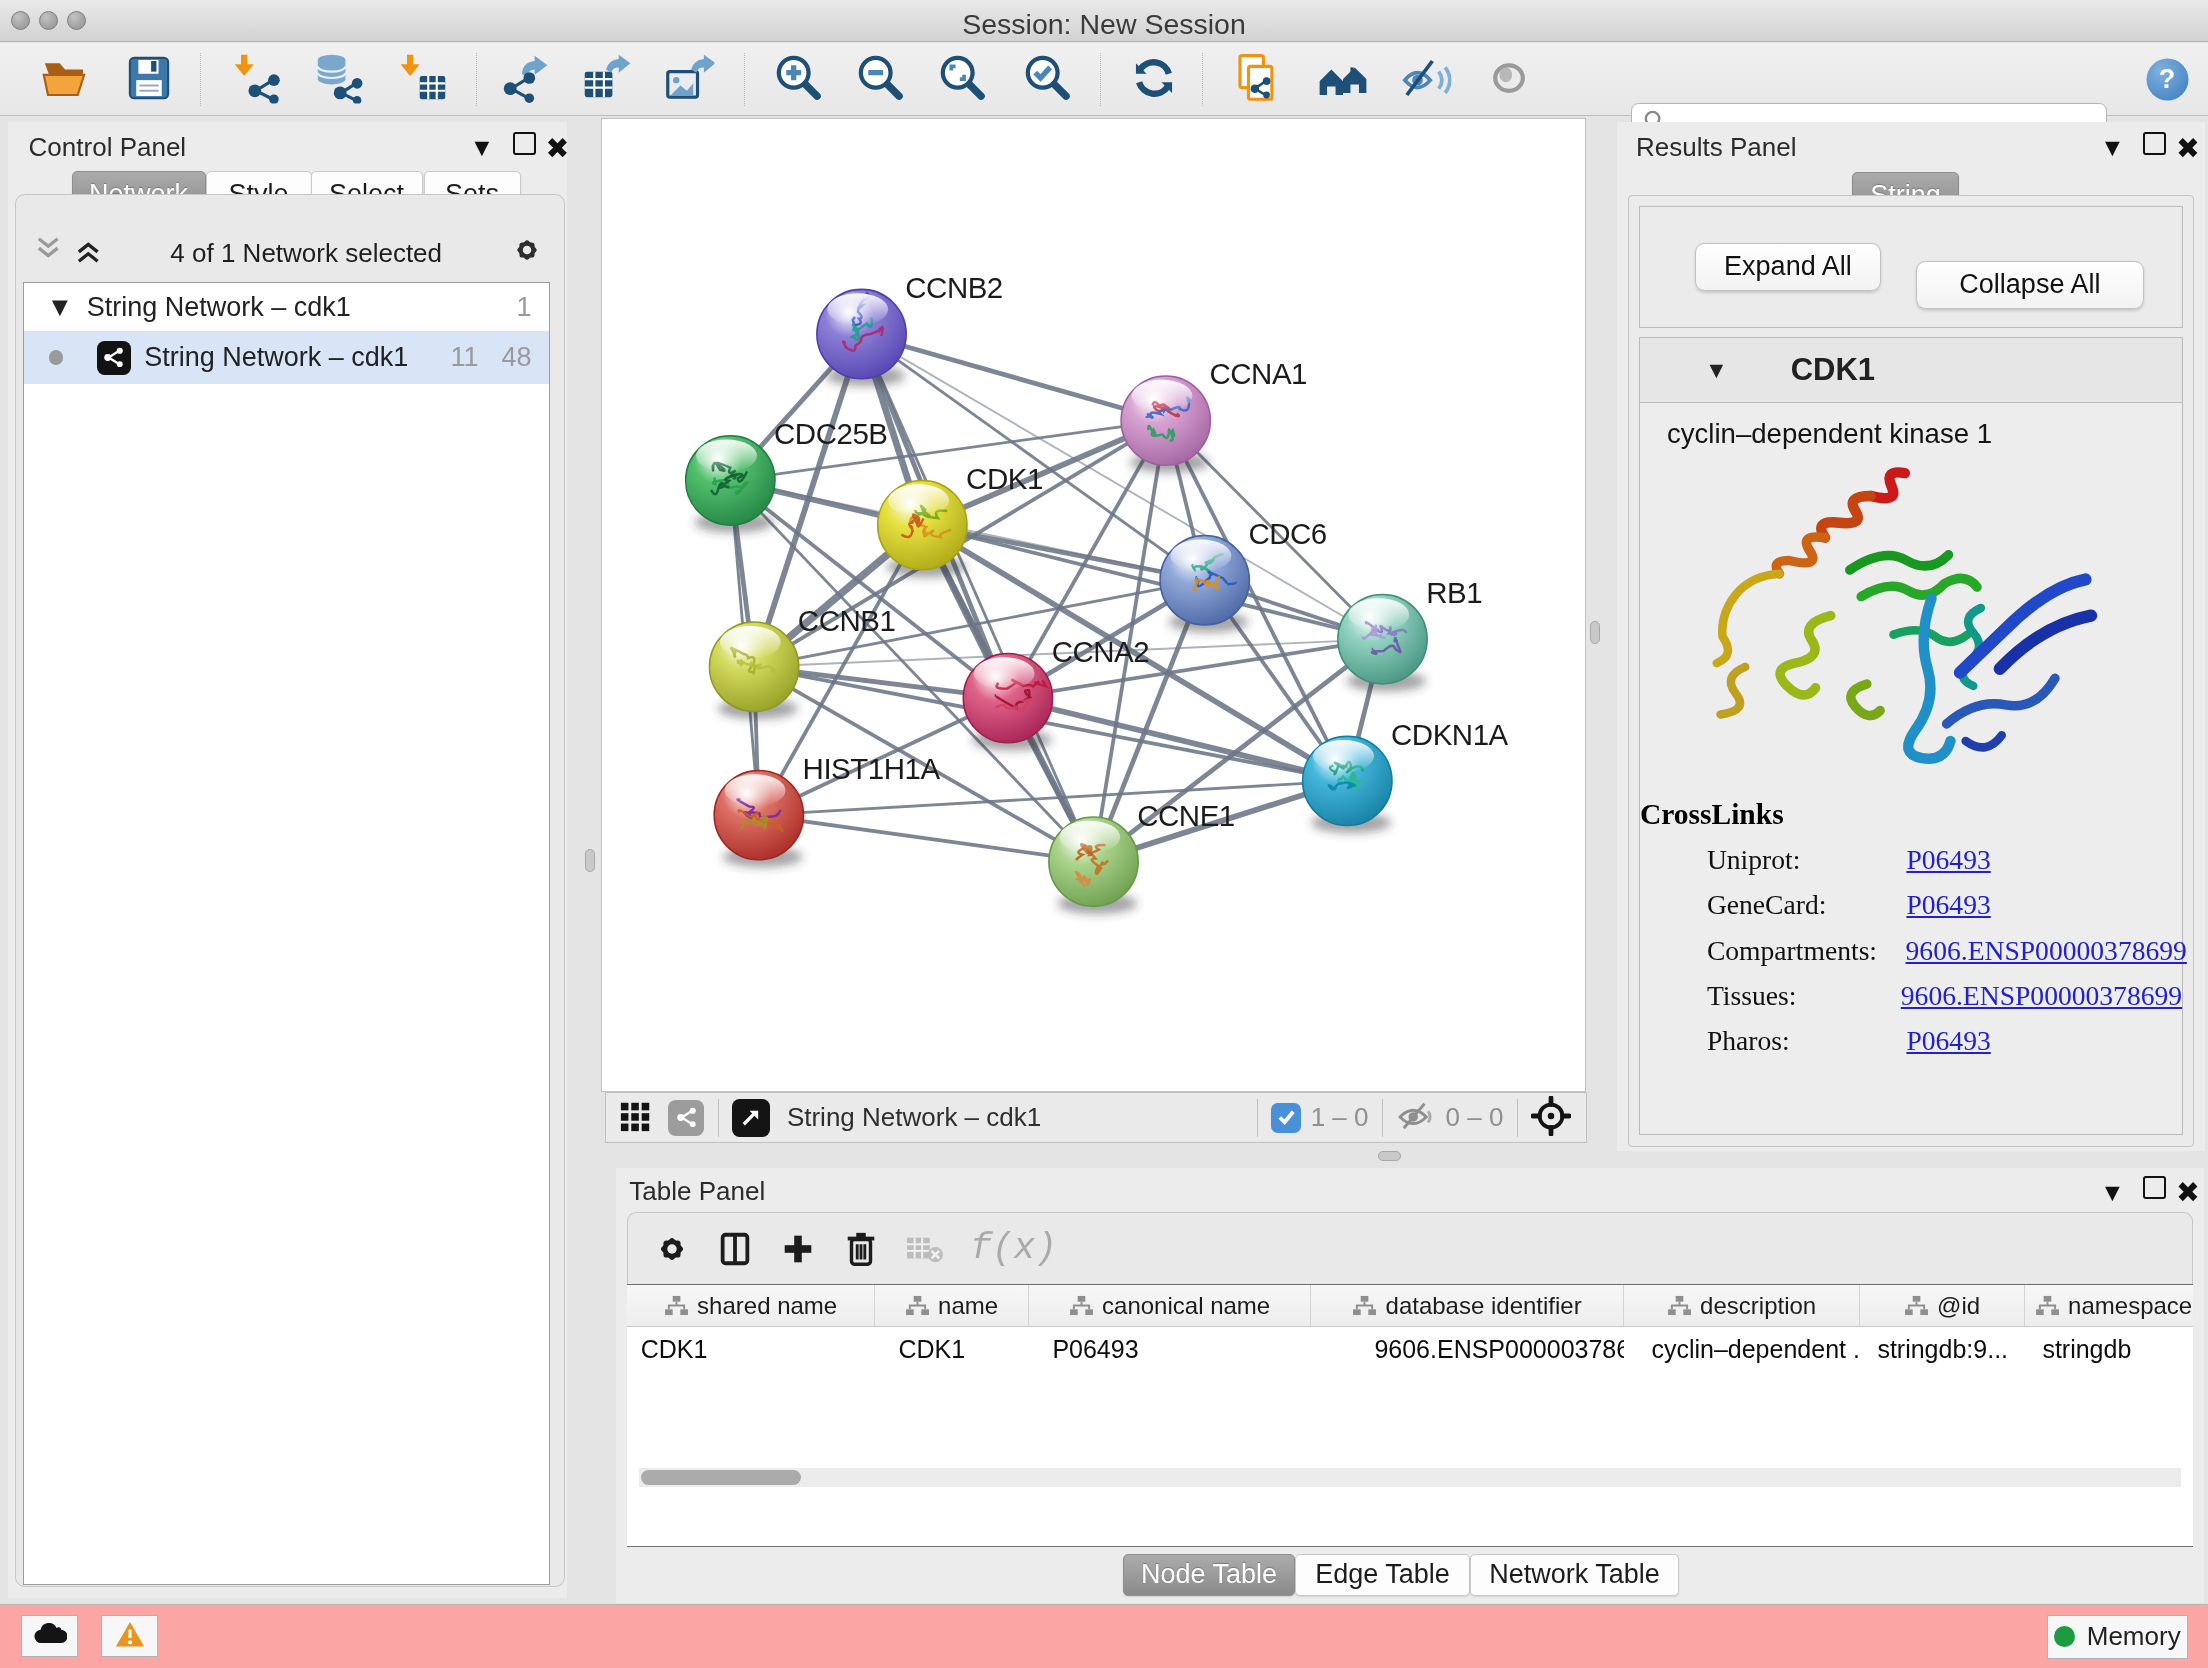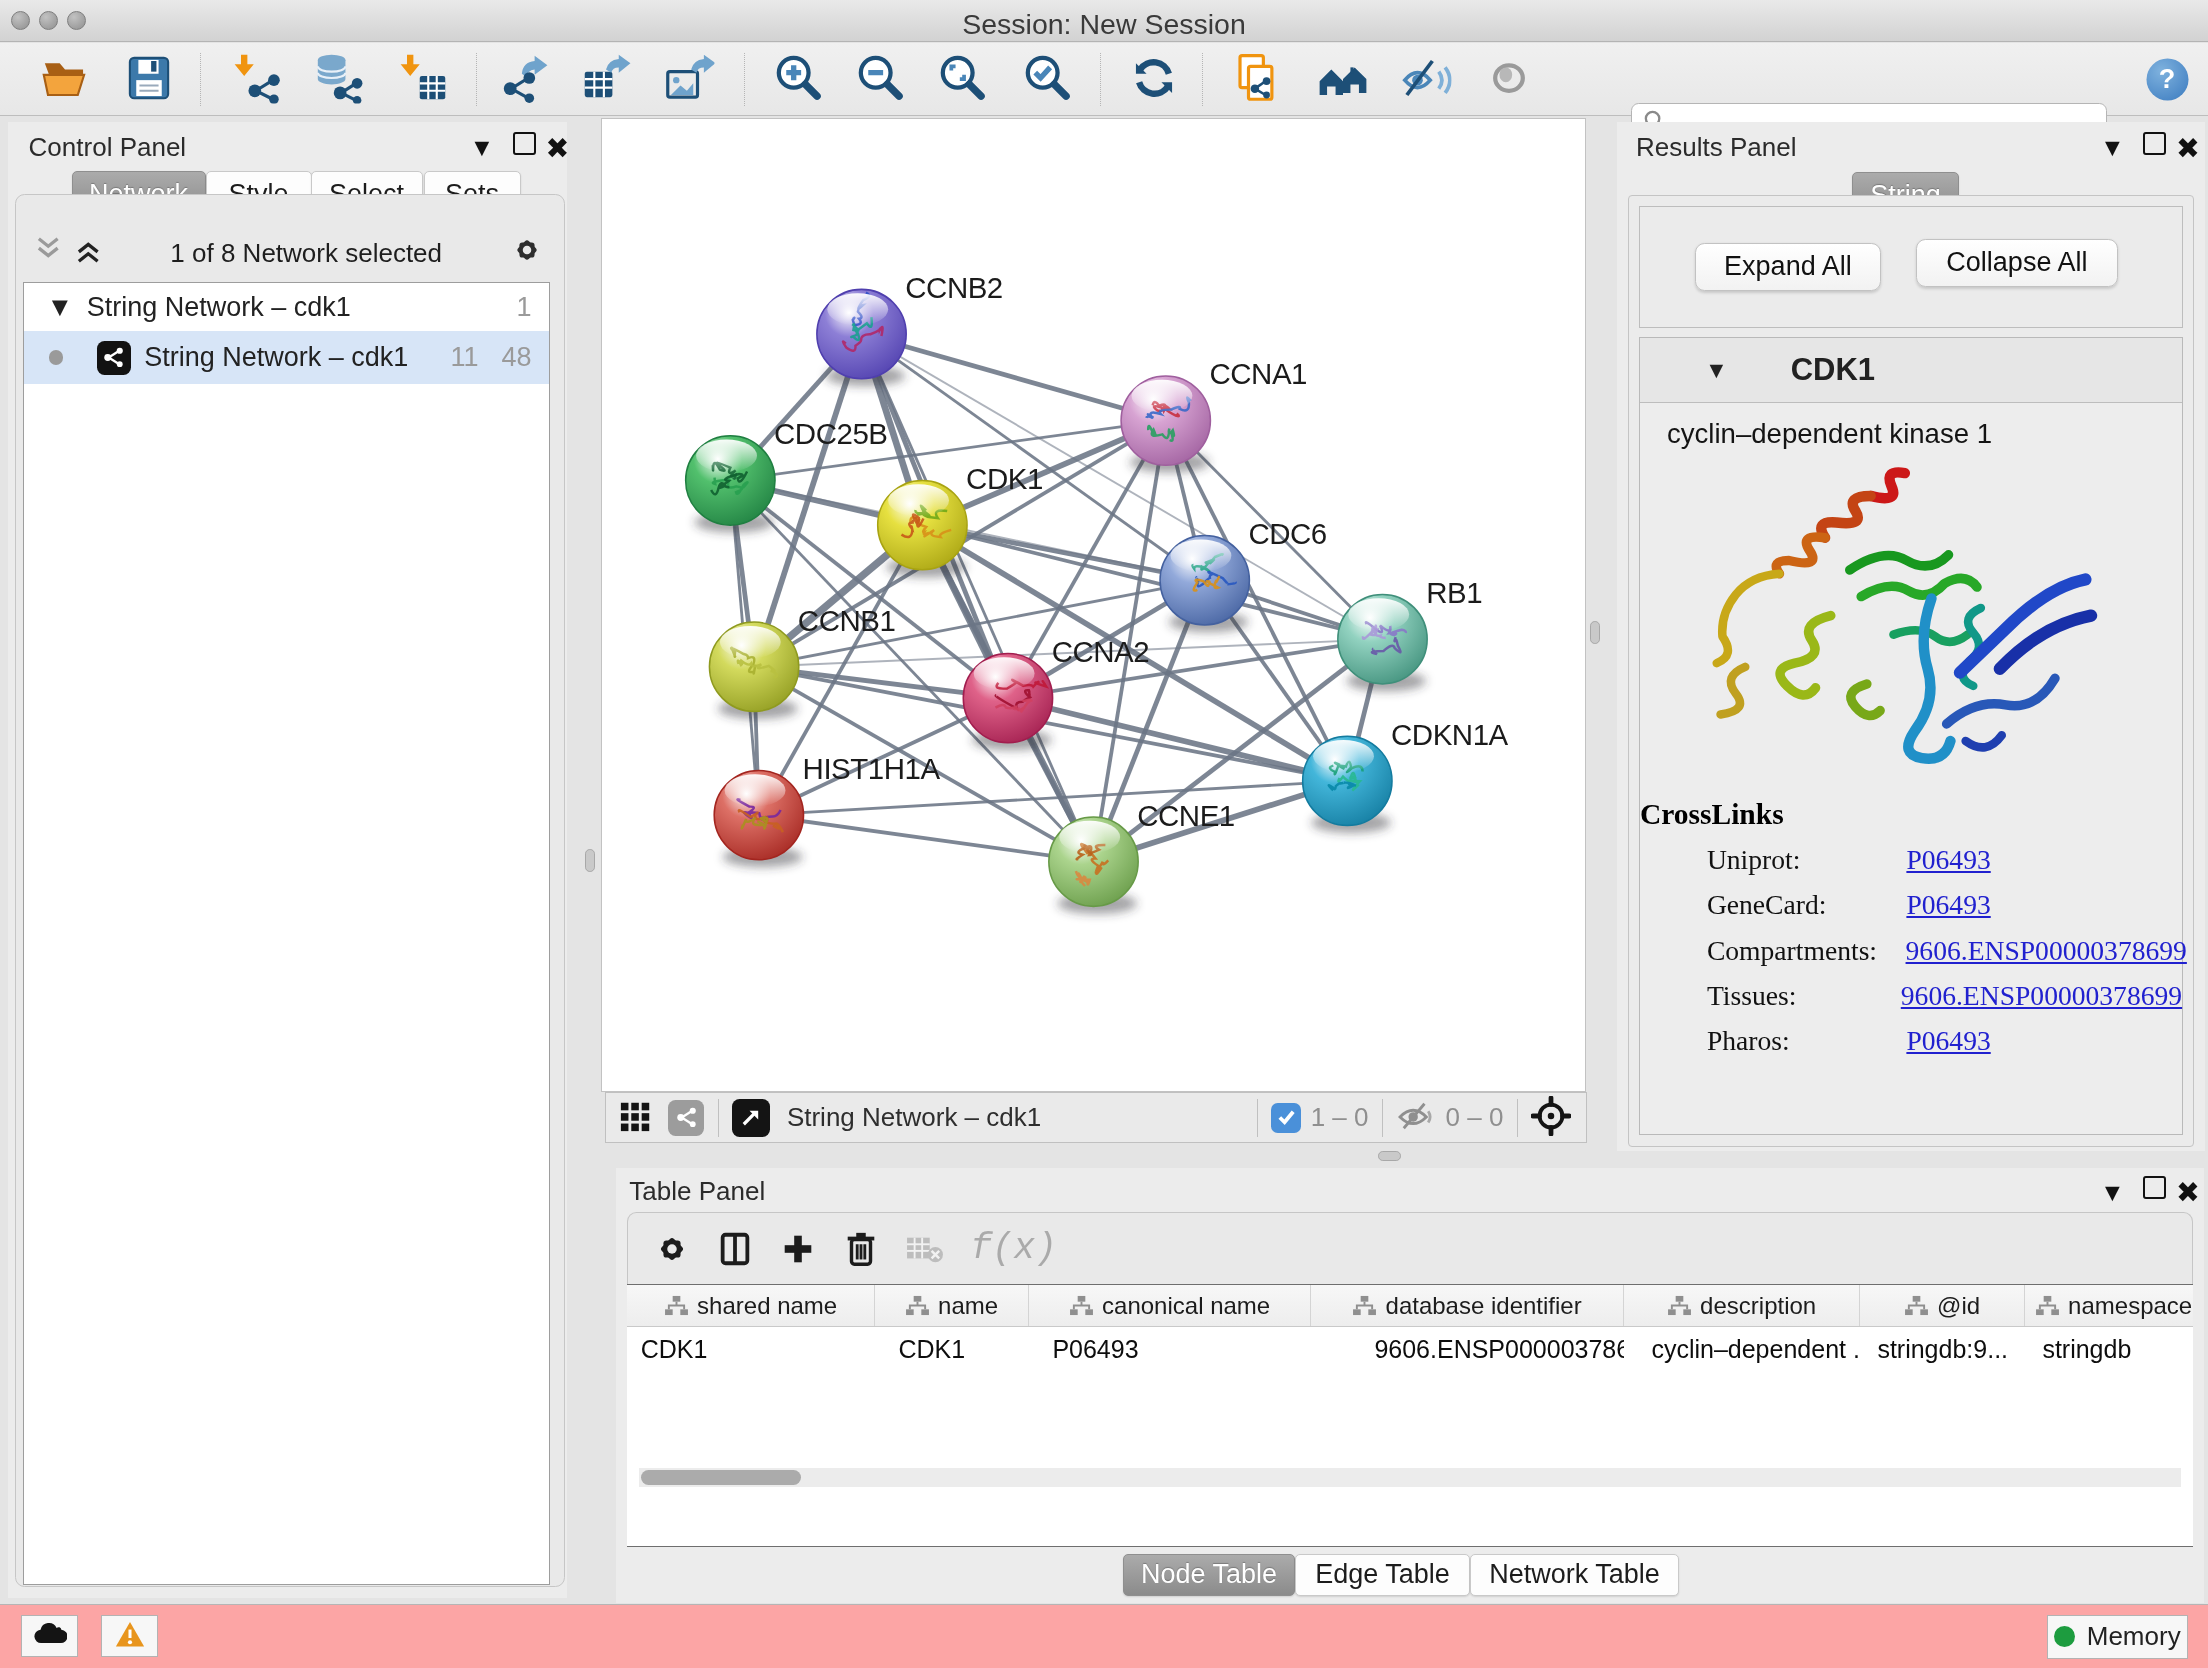--- a/index.html
+++ b/index.html
@@ -310,21 +310,21 @@
 
   <div class="subpanel" style="left:7.6px;top:72px;right:1.9px;bottom:11.4px"></div>
 
   <div class="selector-row">
     <span style="margin-left:13.3px"><svg width="28.5" height="30" viewBox="0 0 30 32">
           <path d="M5 4l10 8 10-8M5 14l10 8 10-8" stroke="#9a9a9a" stroke-width="3.5" fill="none"></path>
         </svg></span>
     <span style="margin-left:11.4px"><svg width="28.5" height="30" viewBox="0 0 30 32">
           <path d="M5 28l10-8 10 8M5 18l10-8 10 8" stroke="#222" stroke-width="3.5" fill="none"></path>
         </svg></span>
-    <span style="flex:1;text-align:center">1 of 8 Network selected</span>
+    <span style="flex:1;text-align:center">4 of 1 Network selected</span>
     <span style="margin-right:9.5px"><svg width="34" height="34" viewBox="0 0 36 36">
           <rect x="10" y="10" width="16" height="16" rx="3" fill="#2e2e2e"></rect>
           <rect x="10" y="10" width="16" height="16" rx="3" fill="#2e2e2e" transform="rotate(45 18 18)"></rect>
           <circle cx="18" cy="18" r="4.5" fill="#e9e9e9"></circle>
         </svg></span>
   </div>
 
   <div class="net-tree">
     <div class="tree-row">
       <span style="margin:0 13.3px 0 23px">▼</span>
@@ -639,21 +639,21 @@
 
   <div class="tab selected" style="left:235px;top:50px;width:107px">
       <span>String</span>
     </div>
 
   <div class="rp-body">
     <div class="rp-buttons">
       <div class="btn" style="left:55px;top:36px;width:186px;height:48px">
           <span>Expand All</span>
         </div>
-      <div class="btn" style="left:276px;top:32px;width:202px;height:48px">
+      <div class="btn" style="left:276px;top:54px;width:228px;height:48px">
           <span>Collapse All</span>
         </div>
     </div>
 
     <div class="rp-section">
       <div class="rp-sec-head">
         <span style="margin-left:65px;font-size:23px">▼</span>
         <span style="margin-left:63px;font-size:31px;font-weight:bold">CDK1</span>
       </div>
       <div class="rp-desc">cyclin–dependent kinase 1</div>

